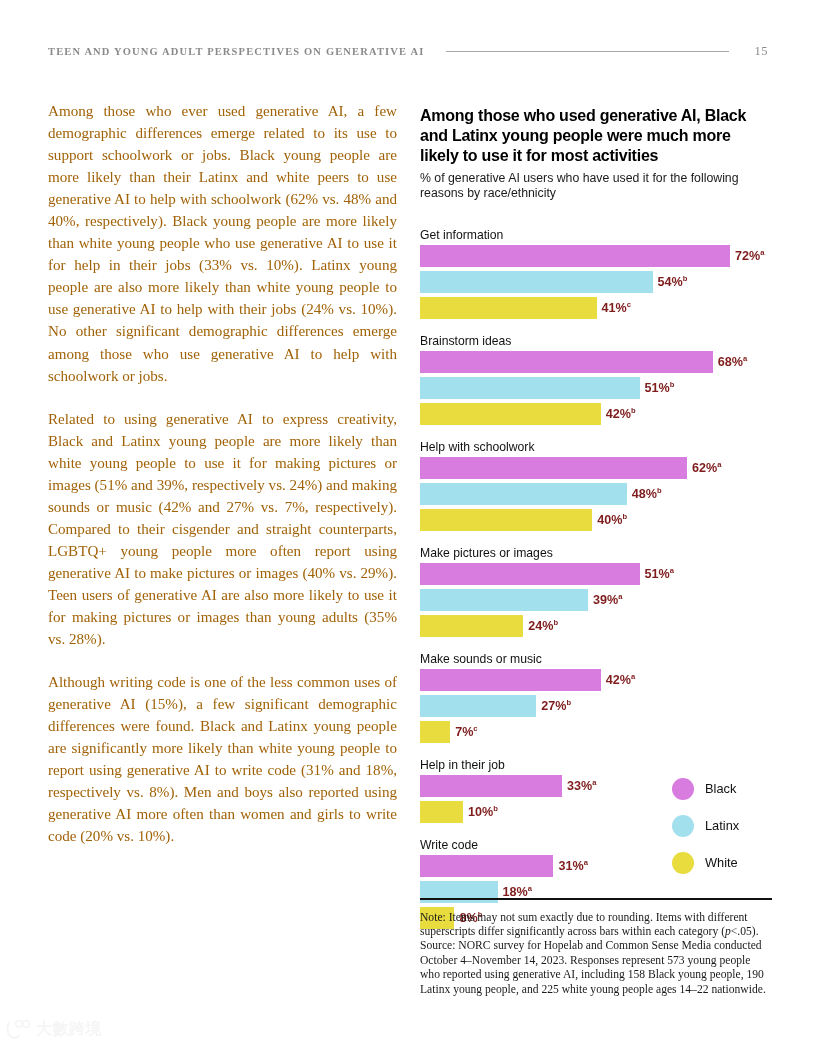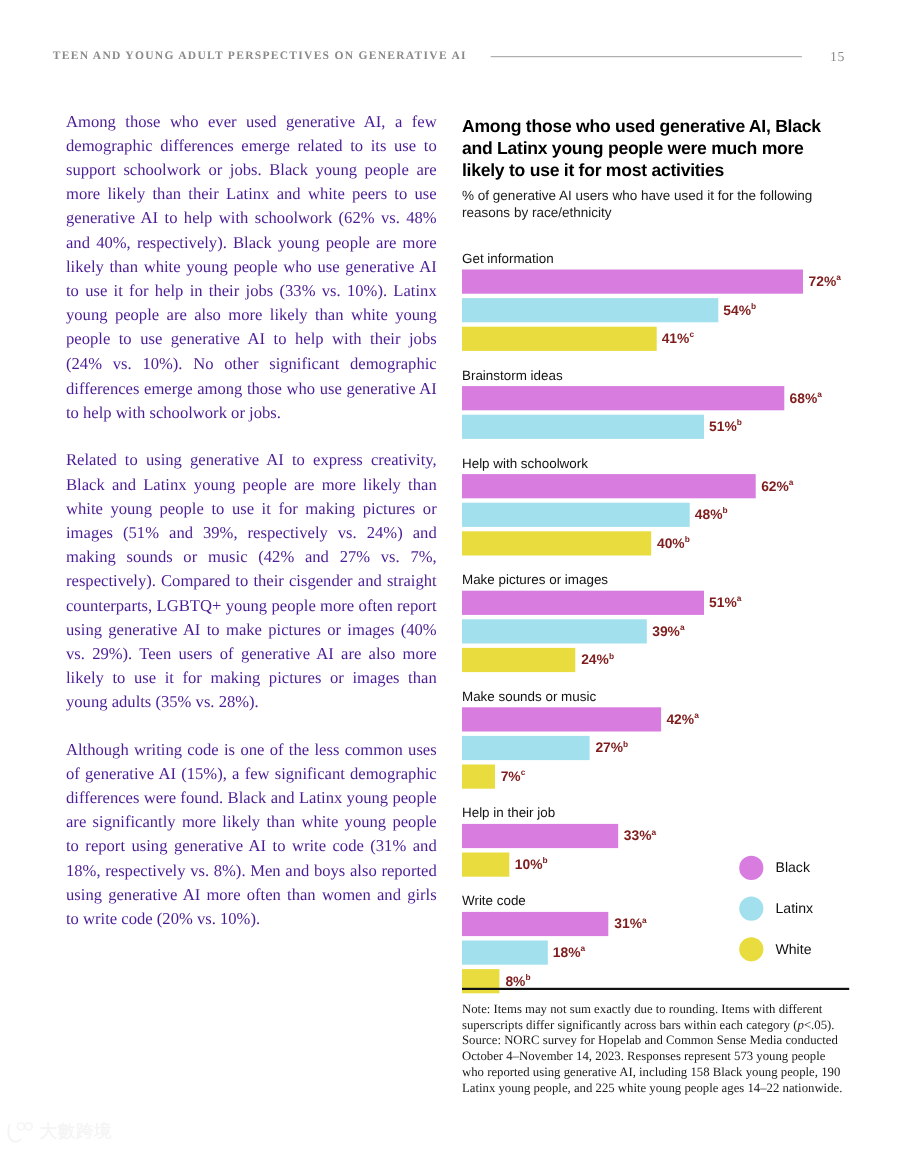--- a/index.html
+++ b/index.html
@@ -53,23 +53,23 @@
   .left-col {
     position: absolute;
     left: 48px;
     top: 100px;
     width: 349px;
   }
   .body-par {
     font-family: "Liberation Serif", serif;
     font-size: 15.1px;
     line-height: 22.05px;
-    color: #4c1d95;
+    color: #a16207;
     text-align: justify;
-    margin: 0 0 21px 12px;
+    margin: 0 0 21px 0;
     hyphens: manual;
   }
 
   
   .right-col {
     position: absolute;
     left: 420px;
     top: 106px;
     width: 350px;
   }
@@ -238,20 +238,24 @@
       </div>
       <div class="bar-group">
         <div class="group-label">Brainstorm ideas</div>
         <div class="bar-row">
           <div class="bar" style="width: 292.778px; background: rgb(216, 124, 224);"></div>
           <span class="bar-value">68%<sup>a</sup></span>
         </div>
         <div class="bar-row">
           <div class="bar" style="width: 219.583px; background: rgb(162, 224, 238);"></div>
           <span class="bar-value">51%<sup>b</sup></span>
+        </div>
+        <div class="bar-row">
+          <div class="bar" style="width: 180.833px; background: rgb(232, 220, 63);"></div>
+          <span class="bar-value">42%<sup>b</sup></span>
         </div>
       </div>
       <div class="bar-group">
         <div class="group-label">Help with schoolwork</div>
         <div class="bar-row">
           <div class="bar" style="width: 266.944px; background: rgb(216, 124, 224);"></div>
           <span class="bar-value">62%<sup>a</sup></span>
         </div>
         <div class="bar-row">
           <div class="bar" style="width: 206.667px; background: rgb(162, 224, 238);"></div>

